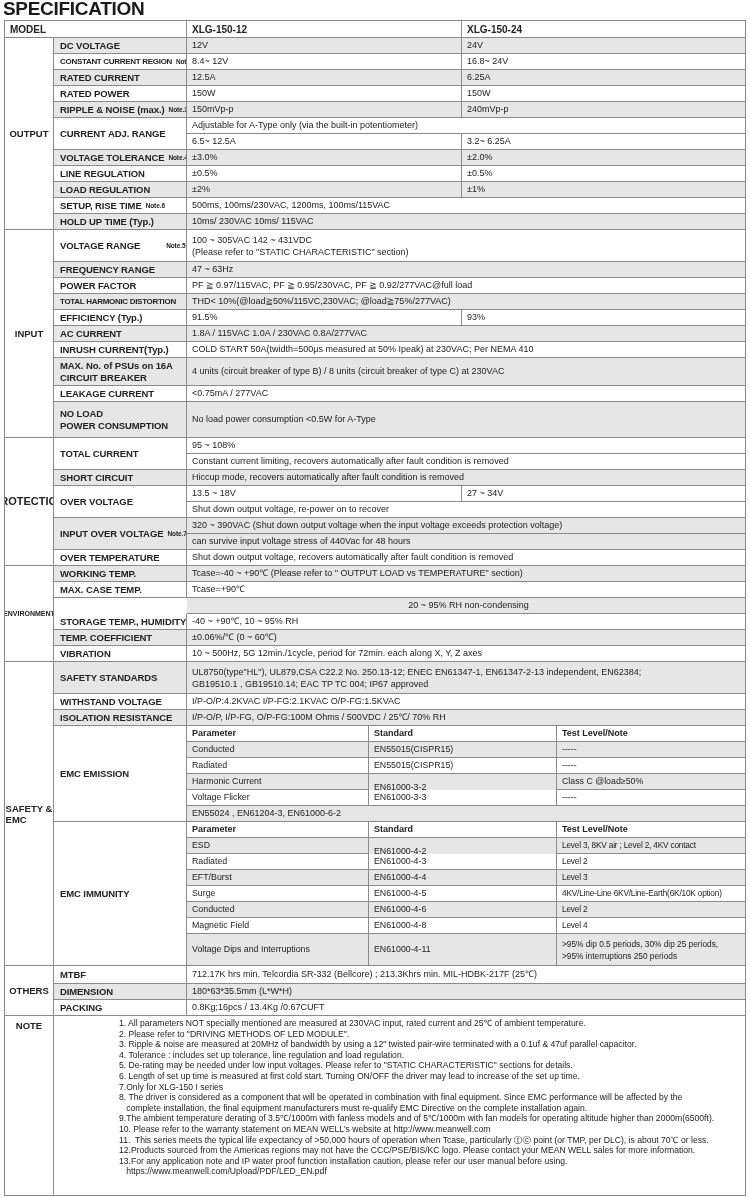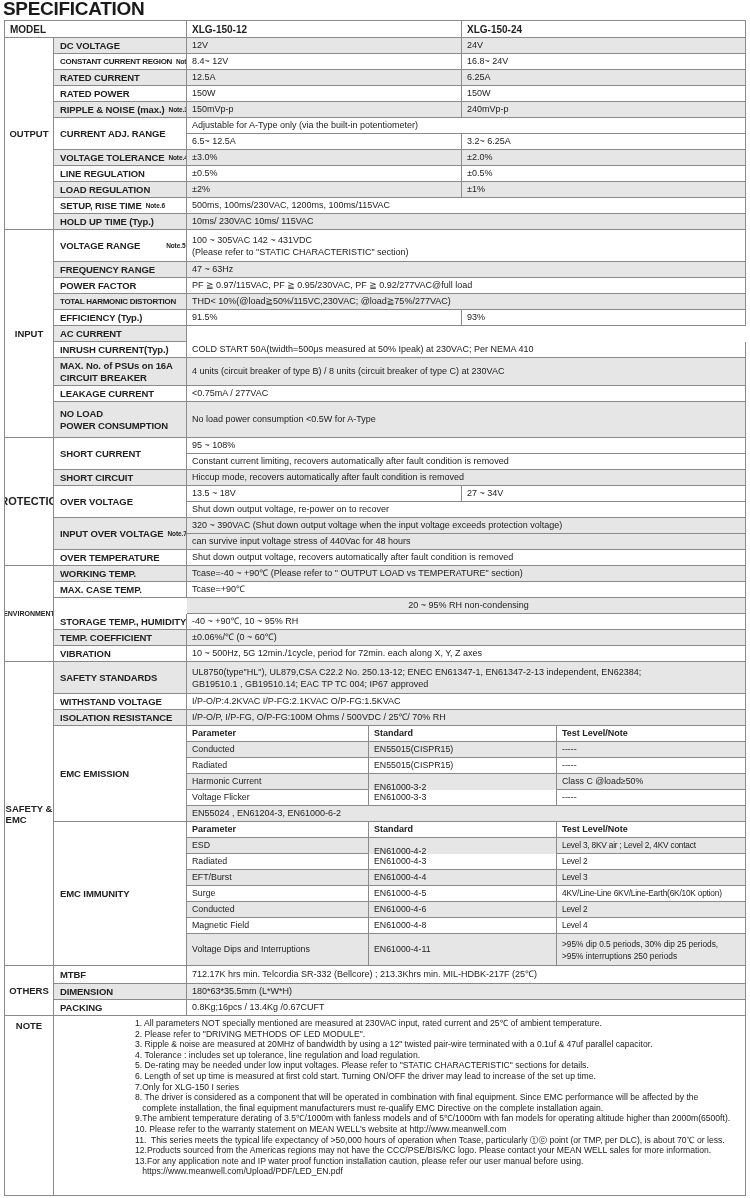--- a/index.html
+++ b/index.html
@@ -9,21 +9,21 @@
   .c{position:absolute;box-sizing:border-box;border-right:1px solid #8a8a8a;border-bottom:1px solid #8a8a8a;font-size:9px;line-height:11px;display:flex;align-items:center;padding-left:5px;white-space:nowrap;overflow:hidden;}
   .sec{font-weight:bold;font-size:9.5px;justify-content:center;padding-left:0;background:#fff;border-left:1px solid #8a8a8a;}
   .lab{font-weight:bold;font-size:9.5px;letter-spacing:-0.1px;padding-left:6px;}
   .note-sm{font-size:6.5px;font-weight:bold;margin-left:4px;}
   .g{background:#e6e6e6;}
   .w{background:#fff;}
   .hd{font-weight:bold;font-size:10px;}
   .sub{font-size:8.8px;}
   .subh{font-weight:bold;font-size:9px;}
   .ml{white-space:normal;line-height:12px;}
-  .notes{position:absolute;left:135px;top:1018px;font-size:8.6px;line-height:10.6px;color:#222;}
+  .notes{position:absolute;left:119px;top:1018px;font-size:8.6px;line-height:10.6px;color:#222;}
   .notes div{white-space:nowrap;}
 </style>
 </head>
 <body>
 
 <div id="title">SPECIFICATION</div>
 <div id="sheet">
     <div class="c w hd sec-top" style="left: 4px; top: 20px; width: 183px; height: 18px; border-left: 1px solid rgb(138, 138, 138); border-top: 1px solid rgb(138, 138, 138);">
       <span>MODEL</span>
     </div>
@@ -166,20 +166,23 @@
     </div>
     <div class="c w" style="left: 187px; top: 310px; width: 275px; height: 16px;">
       <span>91.5%</span>
     </div>
     <div class="c w" style="left: 462px; top: 310px; width: 284px; height: 16px;">
       <span>93%</span>
     </div>
     <div class="c lab g" style="left: 54px; top: 326px; width: 133px; height: 16px;">
       <span>AC CURRENT</span>
     </div>
+    <div class="c g" style="left: 187px; top: 326px; width: 559px; height: 16px;">
+      <span>1.8A / 115VAC     1.0A / 230VAC     0.8A/277VAC</span>
+    </div>
     <div class="c lab w" style="left: 54px; top: 342px; width: 133px; height: 16px;">
       <span>INRUSH CURRENT(Typ.)</span>
     </div>
     <div class="c w" style="left: 187px; top: 342px; width: 559px; height: 16px;">
       <span>COLD START 50A(twidth=500μs measured at 50% Ipeak) at 230VAC; Per NEMA 410</span>
     </div>
     <div class="c lab g ml" style="left: 54px; top: 358px; width: 133px; height: 28px; flex-direction: column; align-items: flex-start; justify-content: center;">
       <span>MAX. No. of PSUs on 16A</span>
       <span>CIRCUIT BREAKER</span>
     </div>
@@ -194,21 +197,21 @@
     </div>
     <div class="c lab g ml" style="left: 54px; top: 402px; width: 133px; height: 36px; flex-direction: column; align-items: flex-start; justify-content: center;">
       <span>NO LOAD</span>
       <span>POWER CONSUMPTION</span>
     </div>
     <div class="c g" style="left: 187px; top: 402px; width: 559px; height: 36px;">
       <span>No load power consumption &lt;0.5W for A-Type</span>
     </div>
     <div class="c sec" style="left: 4px; top: 438px; width: 50px; height: 128px; white-space: pre-line; text-align: right; font-size: 11px;"><span>PROTECTION</span></div>
     <div class="c lab w" style="left: 54px; top: 438px; width: 133px; height: 32px;">
-      <span>SHORT CURRENT</span>
+      <span>TOTAL CURRENT</span>
     </div>
     <div class="c w" style="left: 187px; top: 438px; width: 559px; height: 16px;">
       <span>95 ~ 108%</span>
     </div>
     <div class="c w" style="left: 187px; top: 454px; width: 559px; height: 16px;">
       <span>Constant current limiting, recovers automatically after fault condition is removed</span>
     </div>
     <div class="c lab g" style="left: 54px; top: 470px; width: 133px; height: 16px;">
       <span>SHORT CIRCUIT</span>
     </div>

